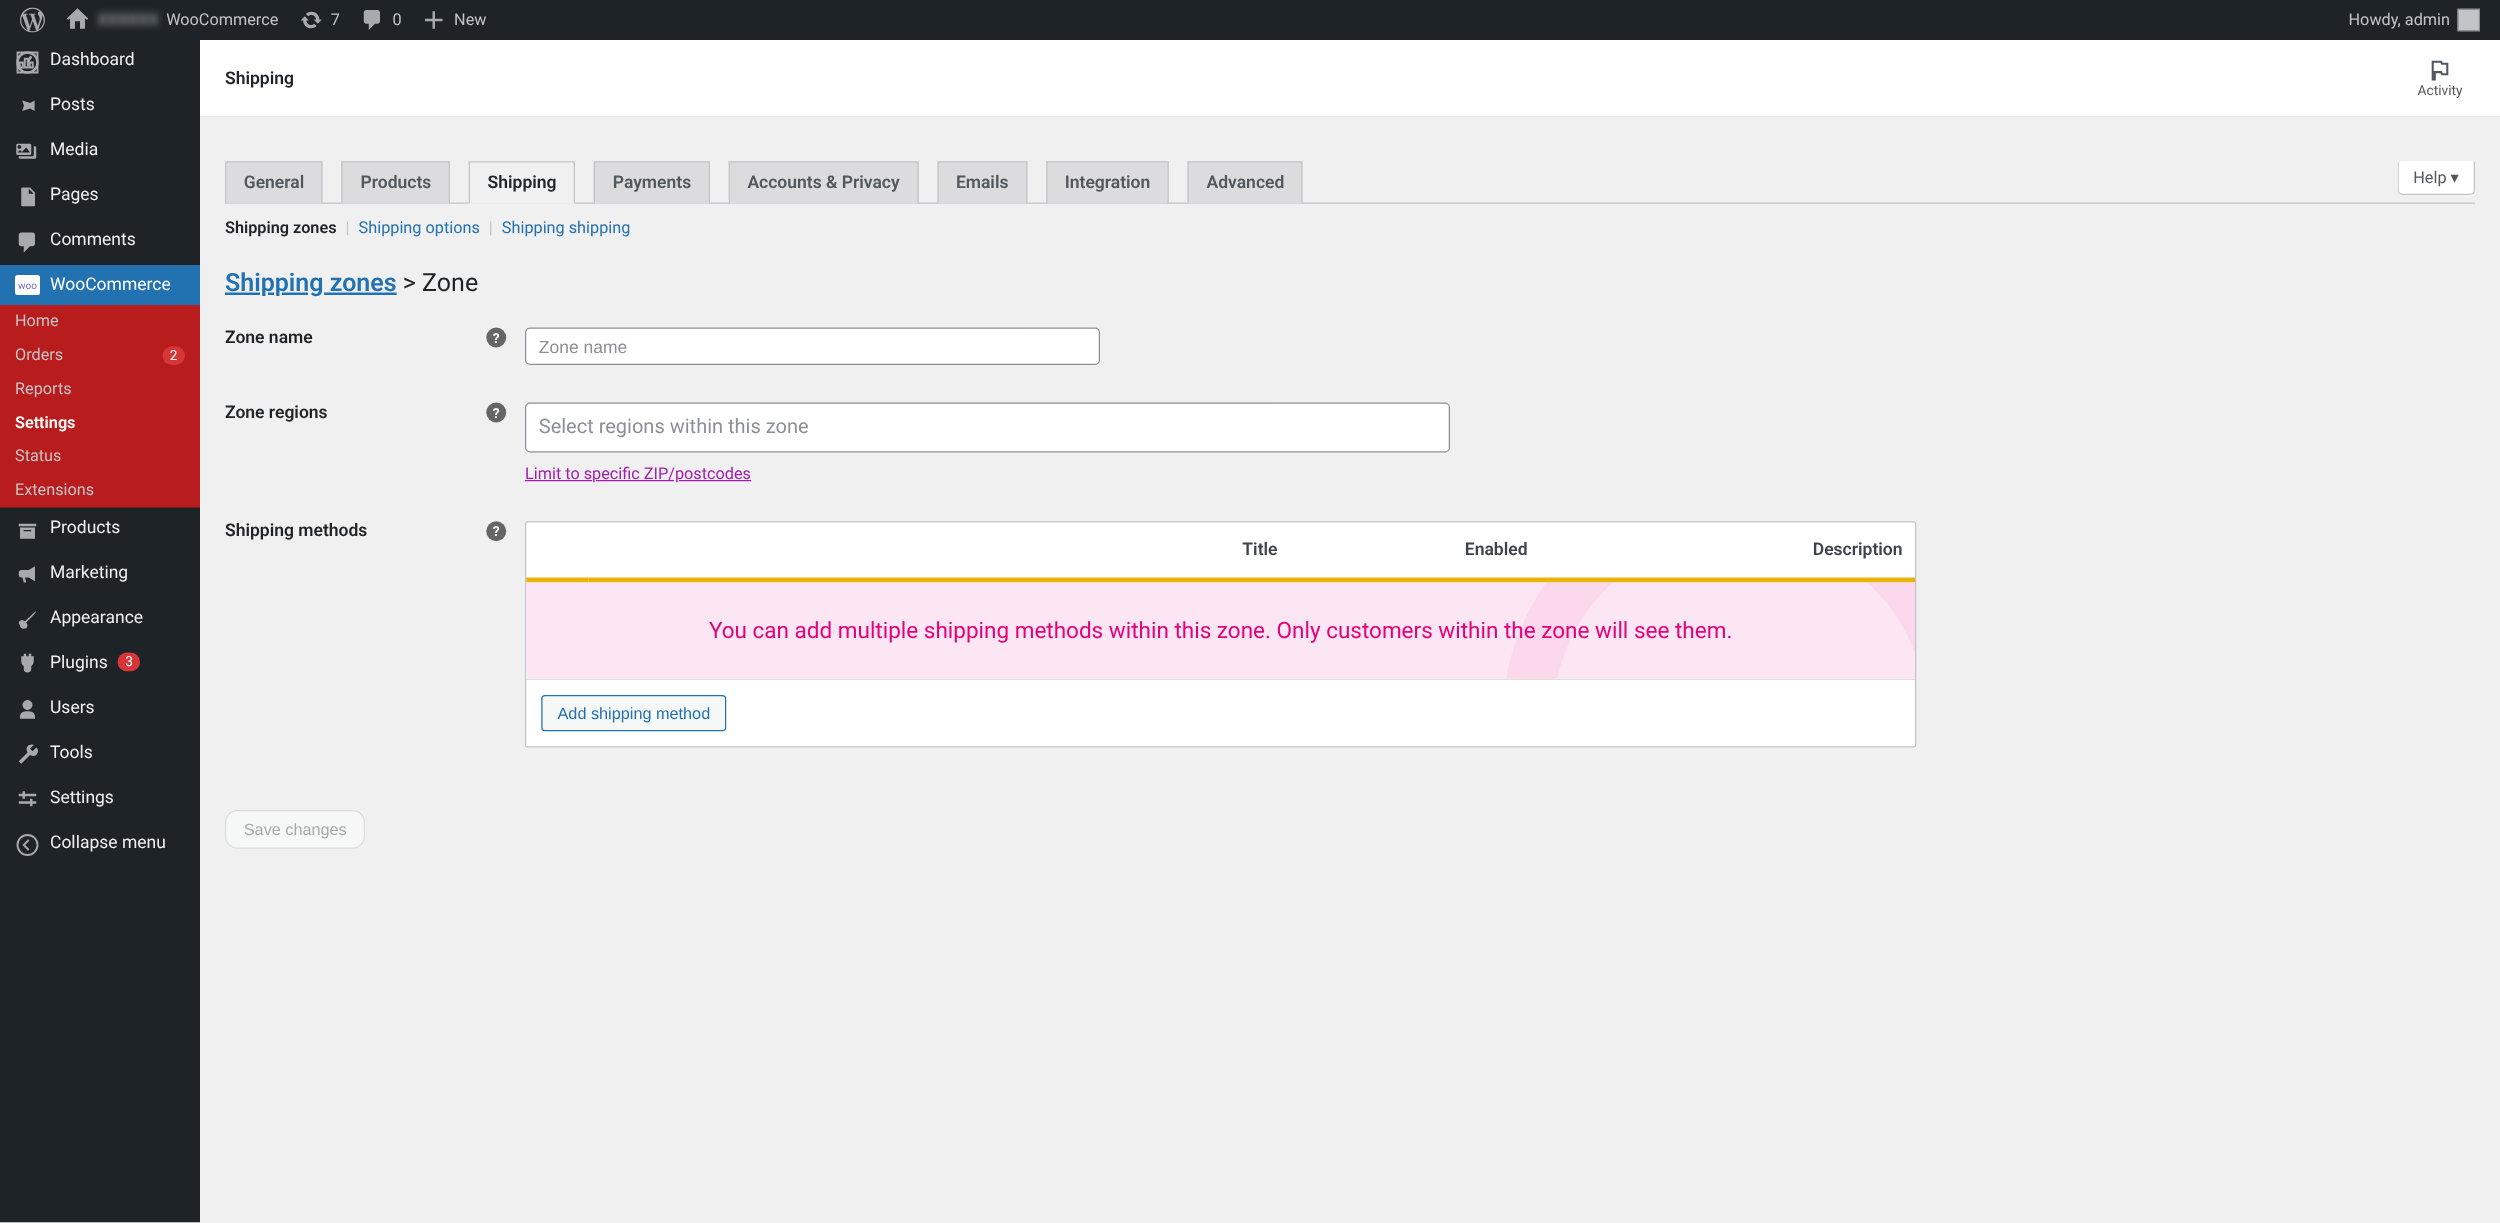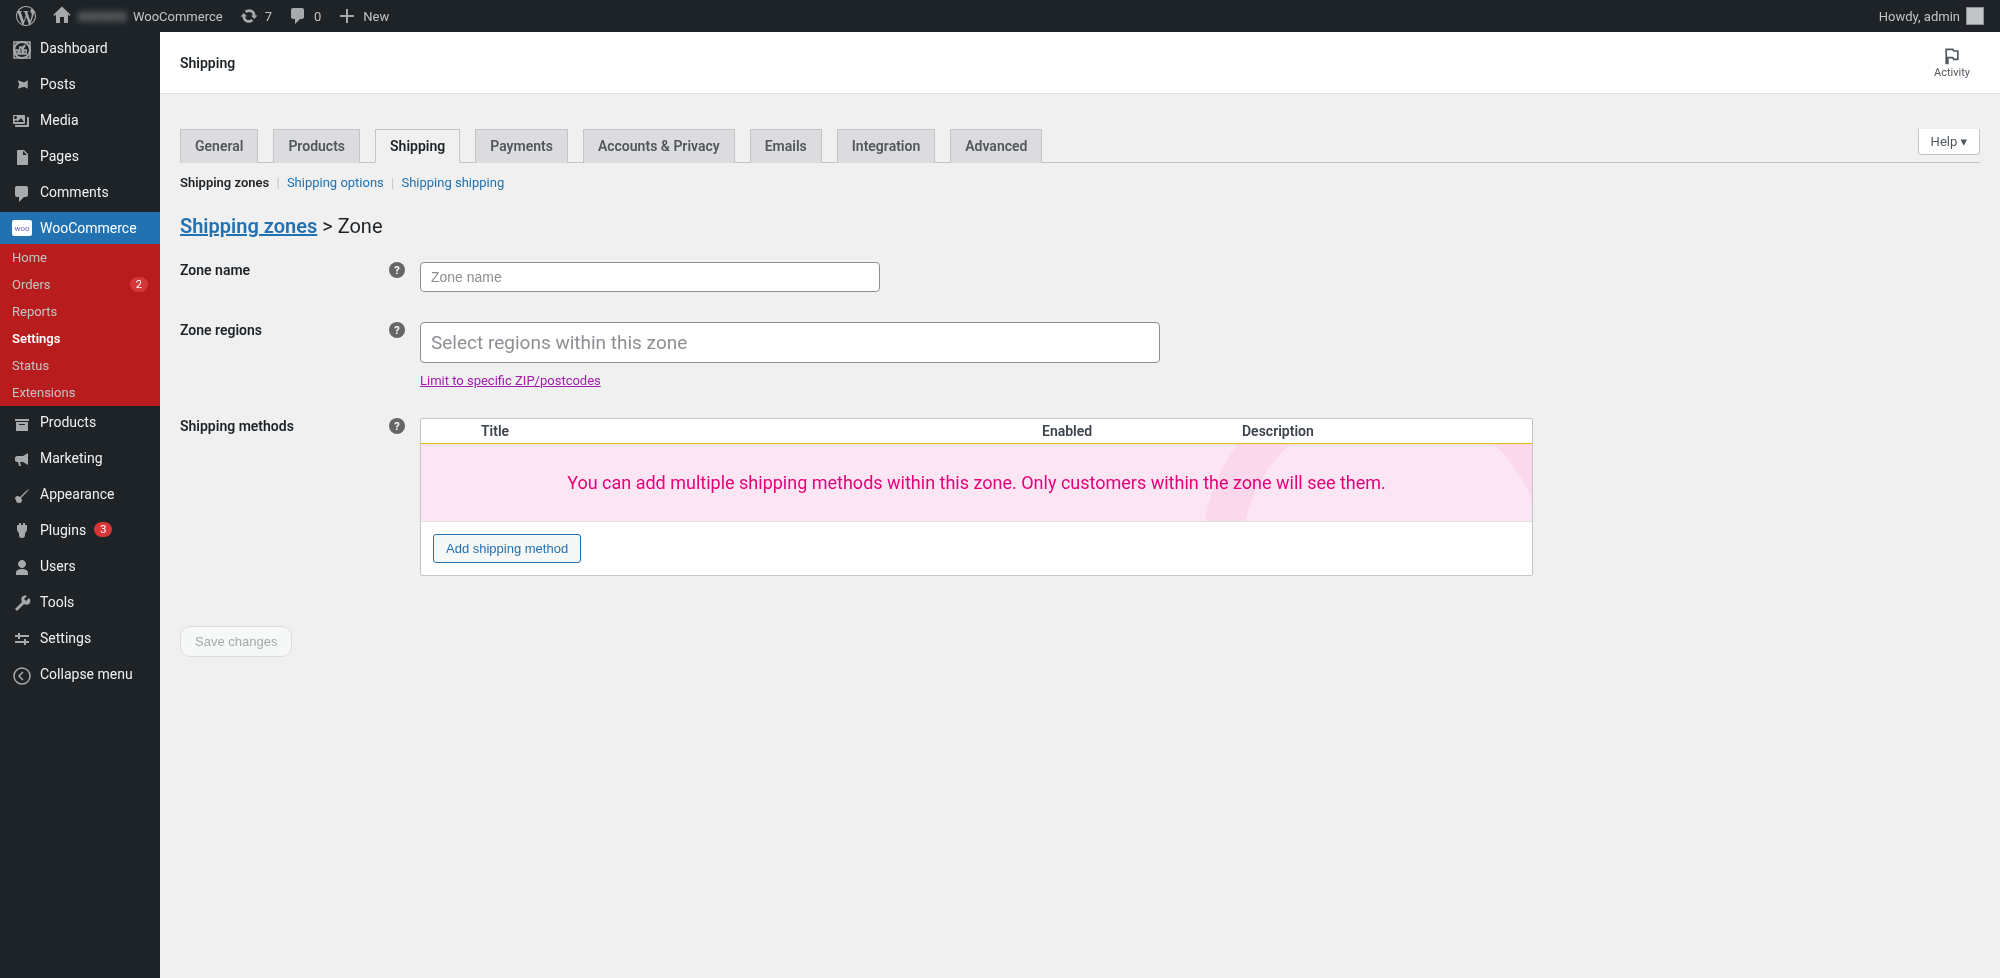--- a/index.html
+++ b/index.html
@@ -50,26 +50,26 @@
     .breadcrumb { font-size: 20px; font-weight: 400; color: #1d2327; margin: 12px 0 24px; }
     .breadcrumb a { color: #2271b1; text-decoration: underline; font-weight: 600;}
     
     
     .form-row { display: flex; align-items: flex-start; margin-bottom: 30px; }
     .form-label { width: 240px; font-weight: 600; font-size: 14px; color: #1d2327; display: flex; align-items: center; justify-content: space-between; padding-right: 15px;}
     .help-icon { width: 16px; height: 16px; background: #666; color: #fff; border-radius: 50%; display: inline-flex; align-items: center; justify-content: center; font-size: 11px; font-weight: bold; cursor: help; }
     .form-input { flex:1;}
     .form-input input[type="text"] { width: 460px; padding: 6px 10px; border: 1px solid #8c8f94; border-radius: 4px; font-size: 14px; }
     .form-input input[type="text"]::placeholder { color: #8c8f94; }
-    .select2 { width: 740px; min-height: 40px; border: 1px solid #8c8f94; border-radius: 4px; padding: 8px 10px; background: #fff; color: #8c8f94; font-size: 19px; cursor: text;}
+    .select2 { width: 740px; min-height: 40px; border: 1px solid #8c8f94; border-radius: 4px; padding: 8px 10px; background: #fff; color: #8c8f94; font-size: 16px; cursor: text;}
     .link { color: #a21caf; text-decoration: underline; font-size: 13px; display: inline-block; margin-top: 10px; cursor: pointer;}
     
     
     .shipping-table { width: 1113px; border: 1px solid #c3c4c7; background: #fff; border-radius: 2px;}
-    .shipping-table th { padding: 4px 10px; text-align: left; font-size: 14px; font-weight: 600; border-bottom: 1px solid #eab308;}
+    .shipping-table th { padding: 14px 10px; text-align: right; font-size: 14px; font-weight: 600; border-bottom: 4px solid #eab308;}
     .shipping-table th:first-child { width: 50px; }
     .empty-row { background: #fce6f3; text-align: center; padding: 28px; font-size: 18px; color: #e6007a; position: relative; overflow: hidden;}
     .empty-row::before { content: ''; position: absolute; right: -50px; top: -80px; width: 300px; height: 300px; border: 40px solid rgba(230,0,122,0.06); border-radius: 50%;}
     .table-footer { padding: 12px; border-top: 1px solid #e0e0e0;}
     .btn-secondary { border: 1px solid #2271b1; color: #2271b1; background: #f6f7f7; padding: 6px 12px; border-radius: 3px; font-size: 13px; cursor: pointer;}
     
     .btn-primary { border: 1px solid #dcdcde; color: #a7aaad; background: #f6f7f7; padding: 7px 14px; border-radius: 10px; font-size: 13px; cursor: not-allowed; margin-top: 20px;}
     
     .blur {filter: blur(3px);}
   </style>

